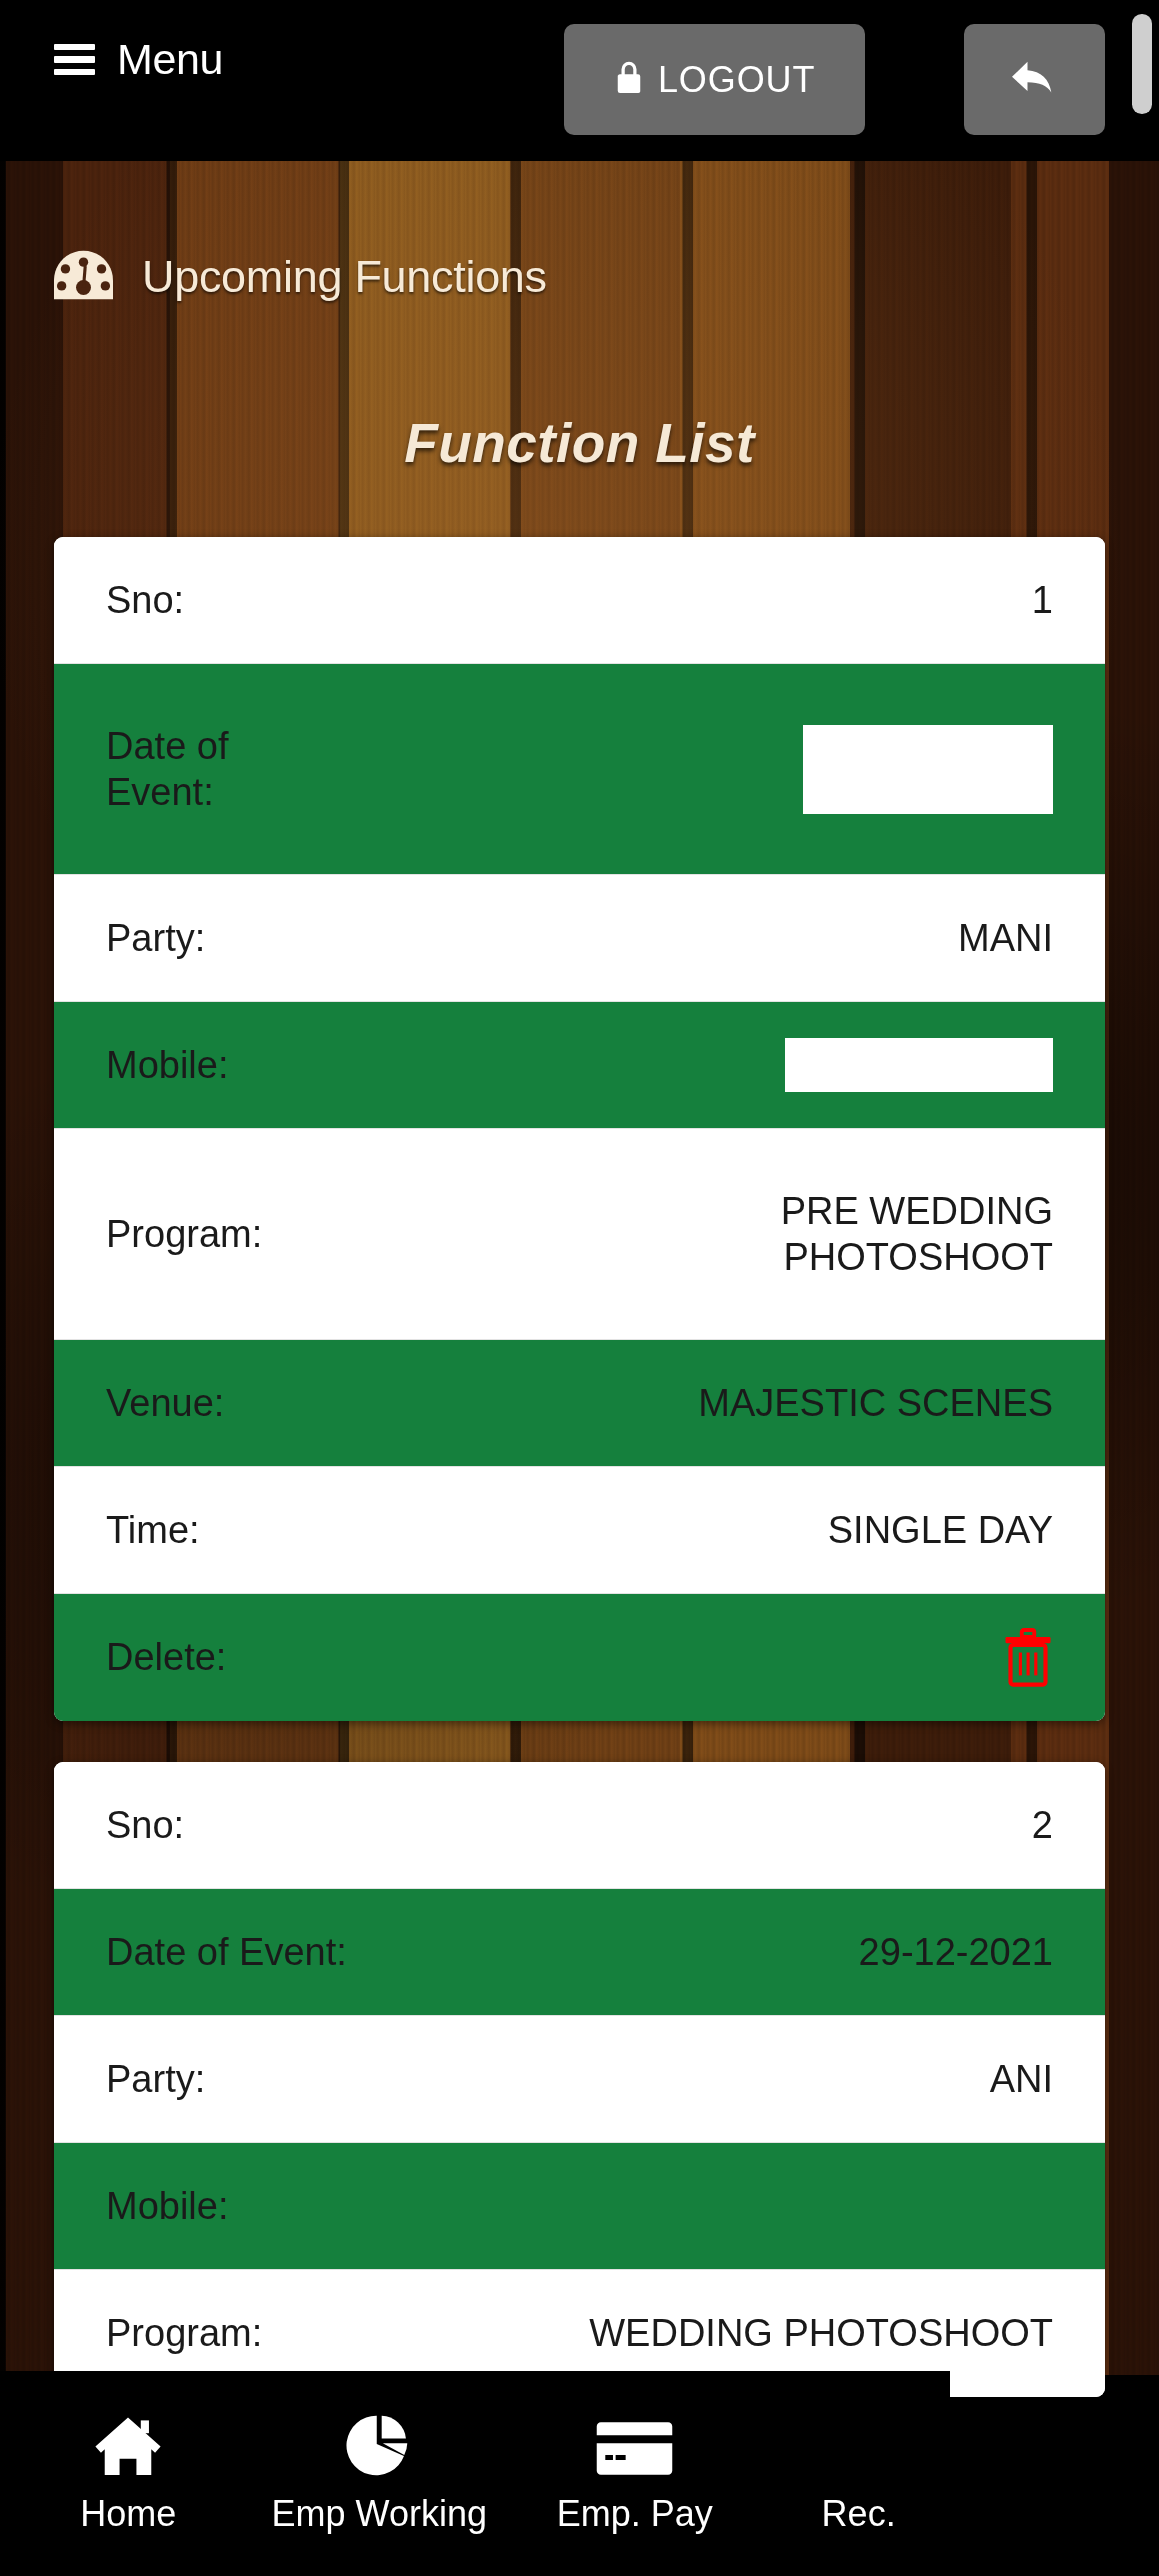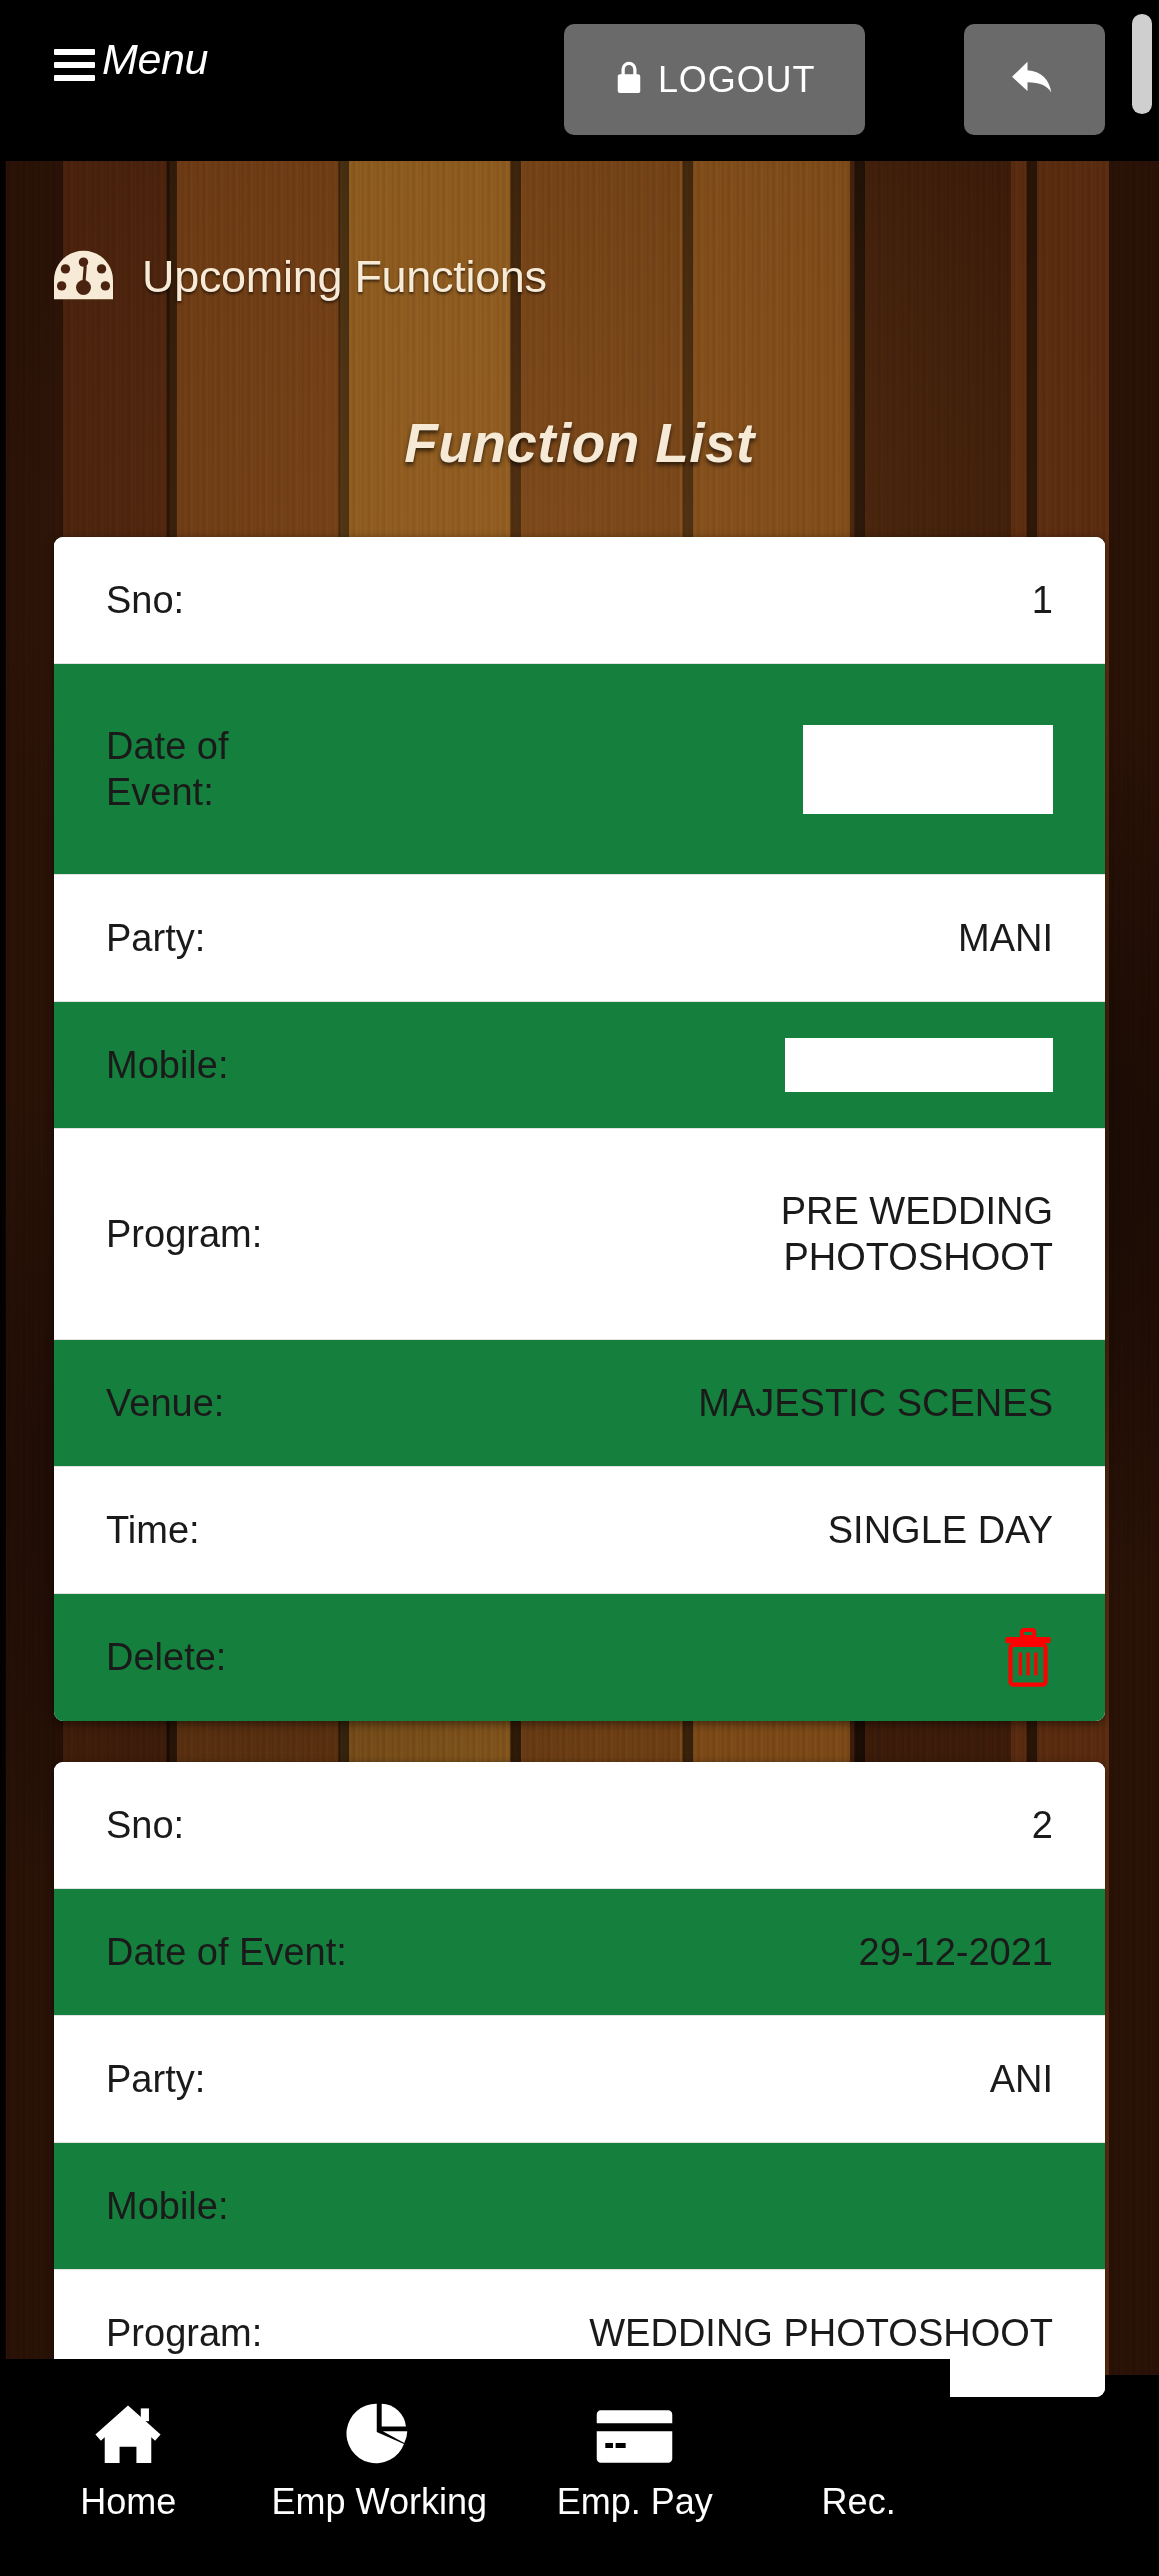--- a/index.html
+++ b/index.html
@@ -55,23 +55,22 @@
       radial-gradient(ellipse 55% 30% at 20% 60%, rgba(0,0,0,.40), rgba(0,0,0,0) 70%),
       radial-gradient(ellipse 55% 30% at 88% 45%, rgba(0,0,0,.45), rgba(0,0,0,0) 70%);
   }
 
   
   #topbar{
     position:absolute;left:0;top:0;width:1159px;height:161px;background:#000;
     z-index:5;
   }
   #menu-btn{
-    position:absolute;left:54px;top:38px;display:flex;align-items:flex-end;gap:7px;
+    position:absolute;left:54px;top:38px;display:flex;align-items:center;gap:22px;
     color:#fff;
-    font-style:italic;
   }
   .hamburger{display:flex;flex-direction:column;justify-content:space-between;
     width:41px;height:32px;}
   .hamburger i{display:block;height:6.3px;background:#fff;border-radius:0.9px;}
   #menu-label{font-size:43px;line-height:1;letter-spacing:-0.4px;color:#fff;}
 
   .topbtn{
     position:absolute;top:24px;background:#6a6a6a;border-radius:10px;
     display:flex;align-items:center;justify-content:center;color:#fff;
   }
@@ -125,21 +124,21 @@
   .redactbox{display:inline-block;background:#fff;vertical-align:middle;}
   .rb-date{width:250px;height:89px;}
   .rb-mob{width:268px;height:54px;}
   .rb-mob2{width:233px;height:55px;}
 
   
   .trash{width:50px;height:59px;display:block;margin-left:auto;}
 
   
   #bottomnav{
-    position:absolute;left:0;bottom:16px;width:950px;height:201px;background:#000;
+    position:absolute;left:0;bottom:4px;width:950px;height:201px;background:#000;
     display:flex;align-items:center;z-index:6;
   }
   .navitem{
     display:flex;flex-direction:column;align-items:center;justify-content:center;
     gap:18px;color:#fff;
   }
   #nav-home{width:327px;}
   #nav-empworking{width:313px;}
   #nav-emppay{width:338px;}
   #nav-rec{width:233px;}

